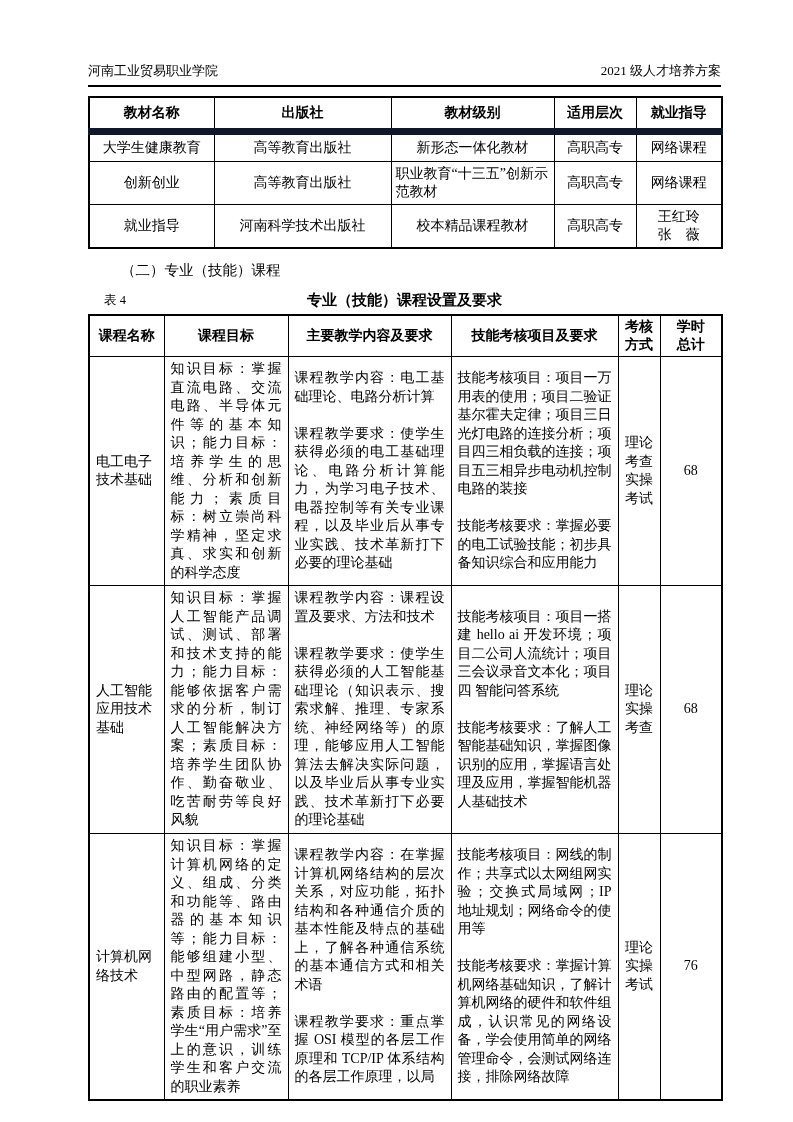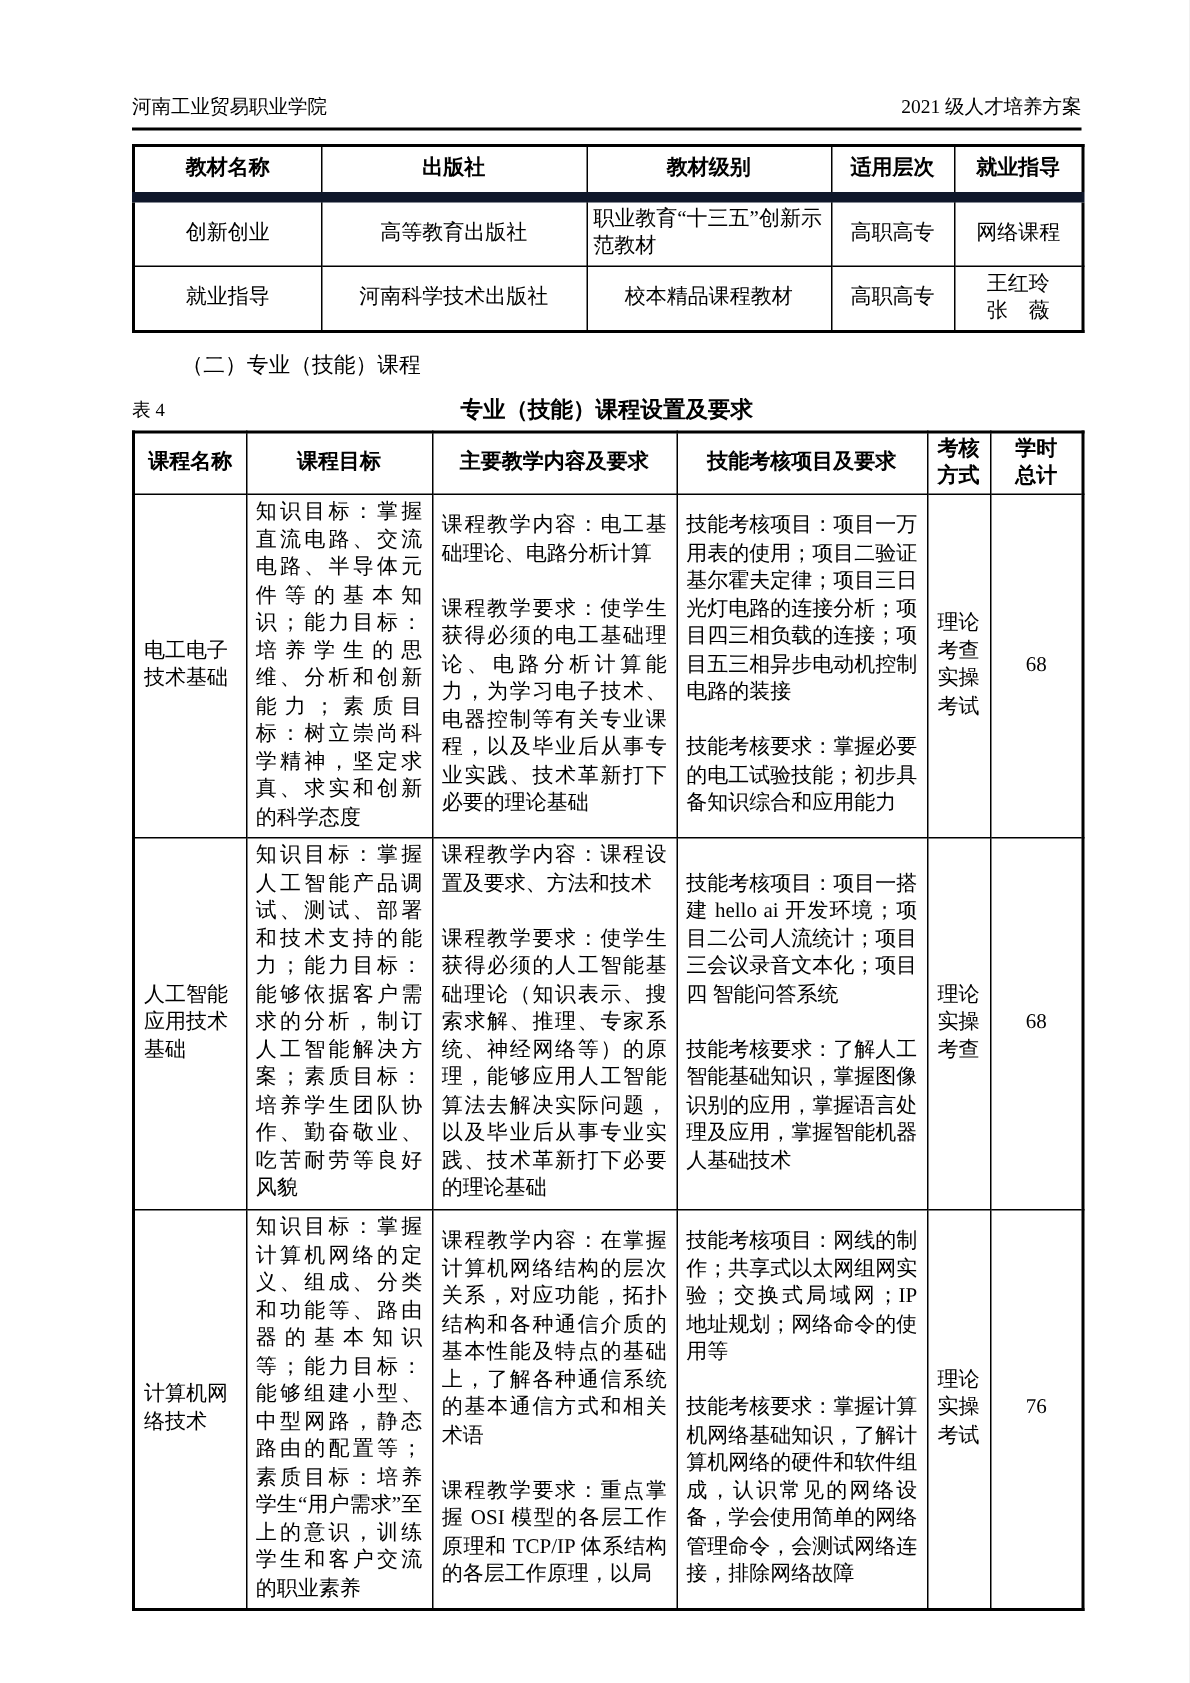--- a/index.html
+++ b/index.html
@@ -22,21 +22,21 @@
   .t1 thead tr { border-bottom:7px solid #0f172a; }
   .t1 th { font-weight:700; height:24px; }
   .t1 .rowA { height:30px; }
   .t1 .rowB { height:38px; }
   .t1 .left { text-align:left; }
   .ml { white-space:pre-line; }
   .section-heading {
     font-size:14.5px; font-weight:400; margin:12px 0 0; text-indent:33px;
   }
   .table-caption { position:relative; margin-top:8px; height:24px; }
-  .tlabel { position:absolute; left:0; bottom:3px; font-size:12.5px; font-weight:400; }
+  .tlabel { position:absolute; left:16px; bottom:3px; font-size:12.5px; font-weight:400; }
   .ttitle { display:block; text-align:center; font-weight:700; font-size:15px; padding-top:3px;font-family:Liberation Serif, serif; }
   .t2 { border:2px solid #000; margin-top:2px; }
   .t2 th,.t2 td { border:1px solid #000; vertical-align:middle; overflow:hidden; }
   .t2 th { font-weight:700; text-align:center; font-size:14px; line-height:18px; padding:2px 2px; height:36px; }
   .t2 td { font-size:14px; line-height:18.5px; padding:3px 6px; }
   .r1 { height:205px; } .r2 { height:248px; } .r3 { height:254px; }
   .c-name { text-align:left; padding:3px 7px; }
   .c-goals,.c-content,.c-assess { text-align:justify; }
   .c-method { text-align:center; padding:3px 1px; }
   .c-hours { text-align:center; }
@@ -62,20 +62,27 @@
     <thead>
       <tr>
         <th>教材名称</th>
         <th>出版社</th>
         <th>教材级别</th>
         <th>适用层次</th>
         <th>就业指导</th>
       </tr>
     </thead>
     <tbody>
+      <tr class="rowA">
+        <td>大学生健康教育</td>
+        <td>高等教育出版社</td>
+        <td>新形态一体化教材</td>
+        <td>高职高专</td>
+        <td>网络课程</td>
+      </tr>
       <tr class="rowB">
         <td>创新创业</td>
         <td>高等教育出版社</td>
         <td class="left">职业教育“十三五”创新示范教材</td>
         <td>高职高专</td>
         <td>网络课程</td>
       </tr>
       <tr class="rowB">
         <td>就业指导</td>
         <td>河南科学技术出版社</td>

